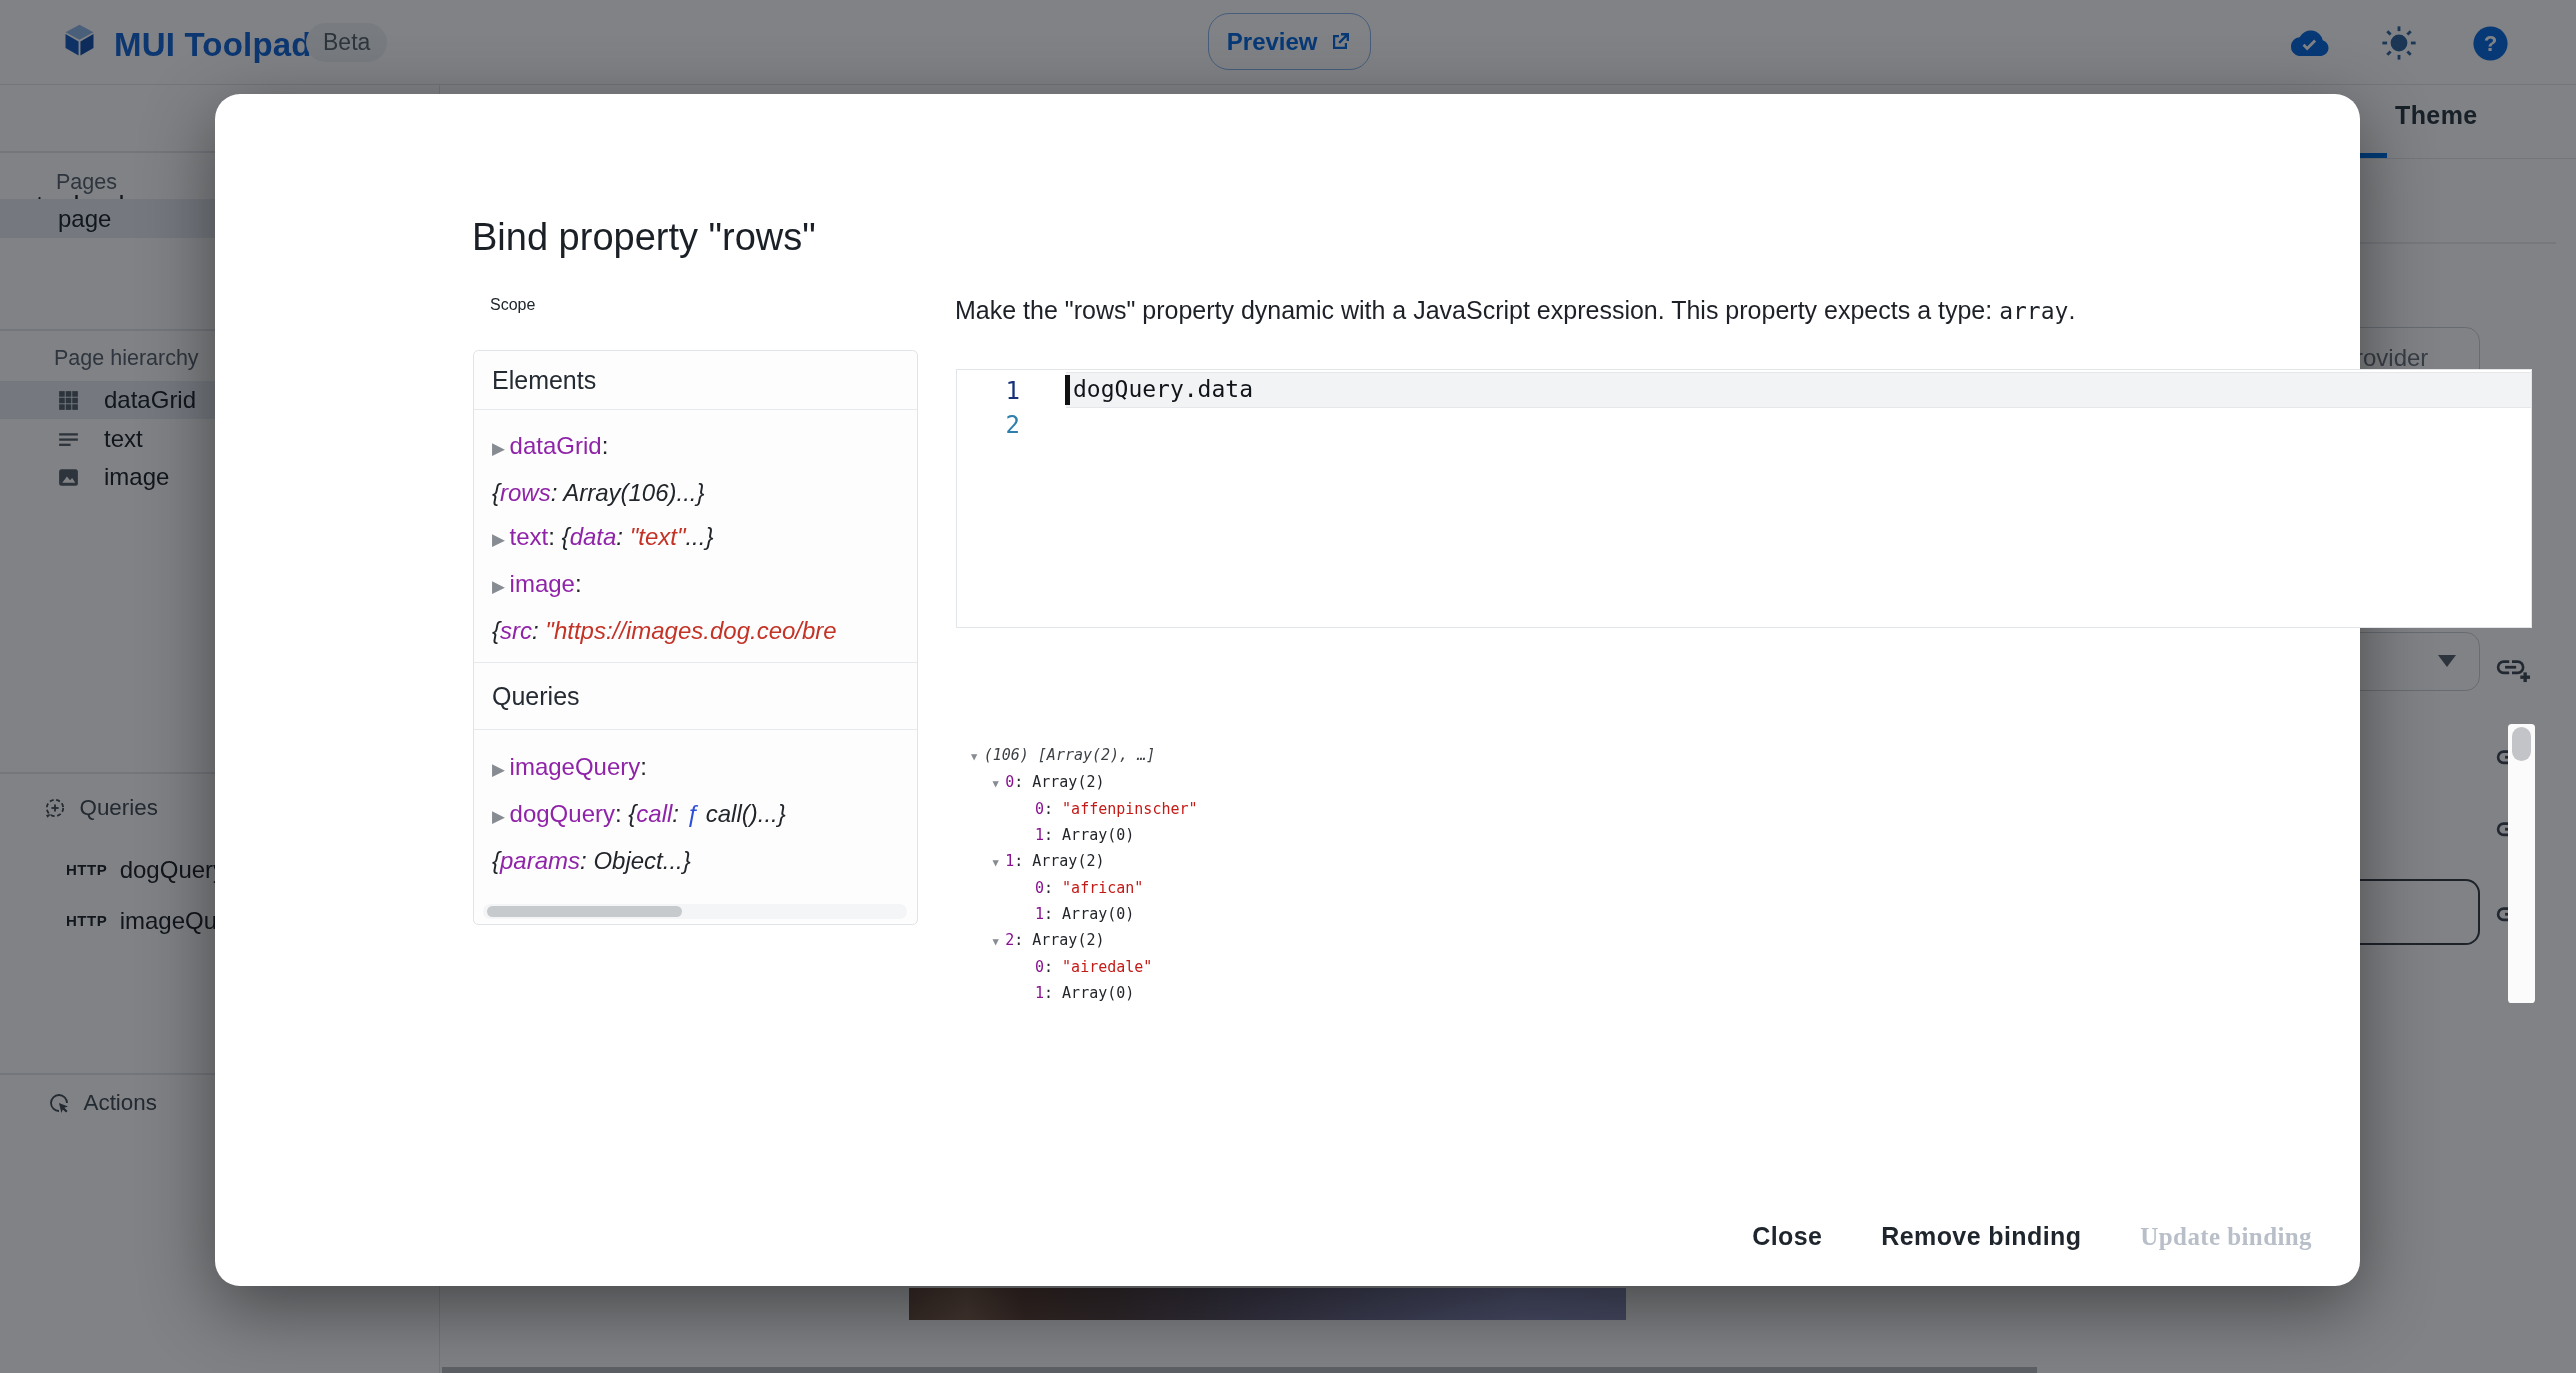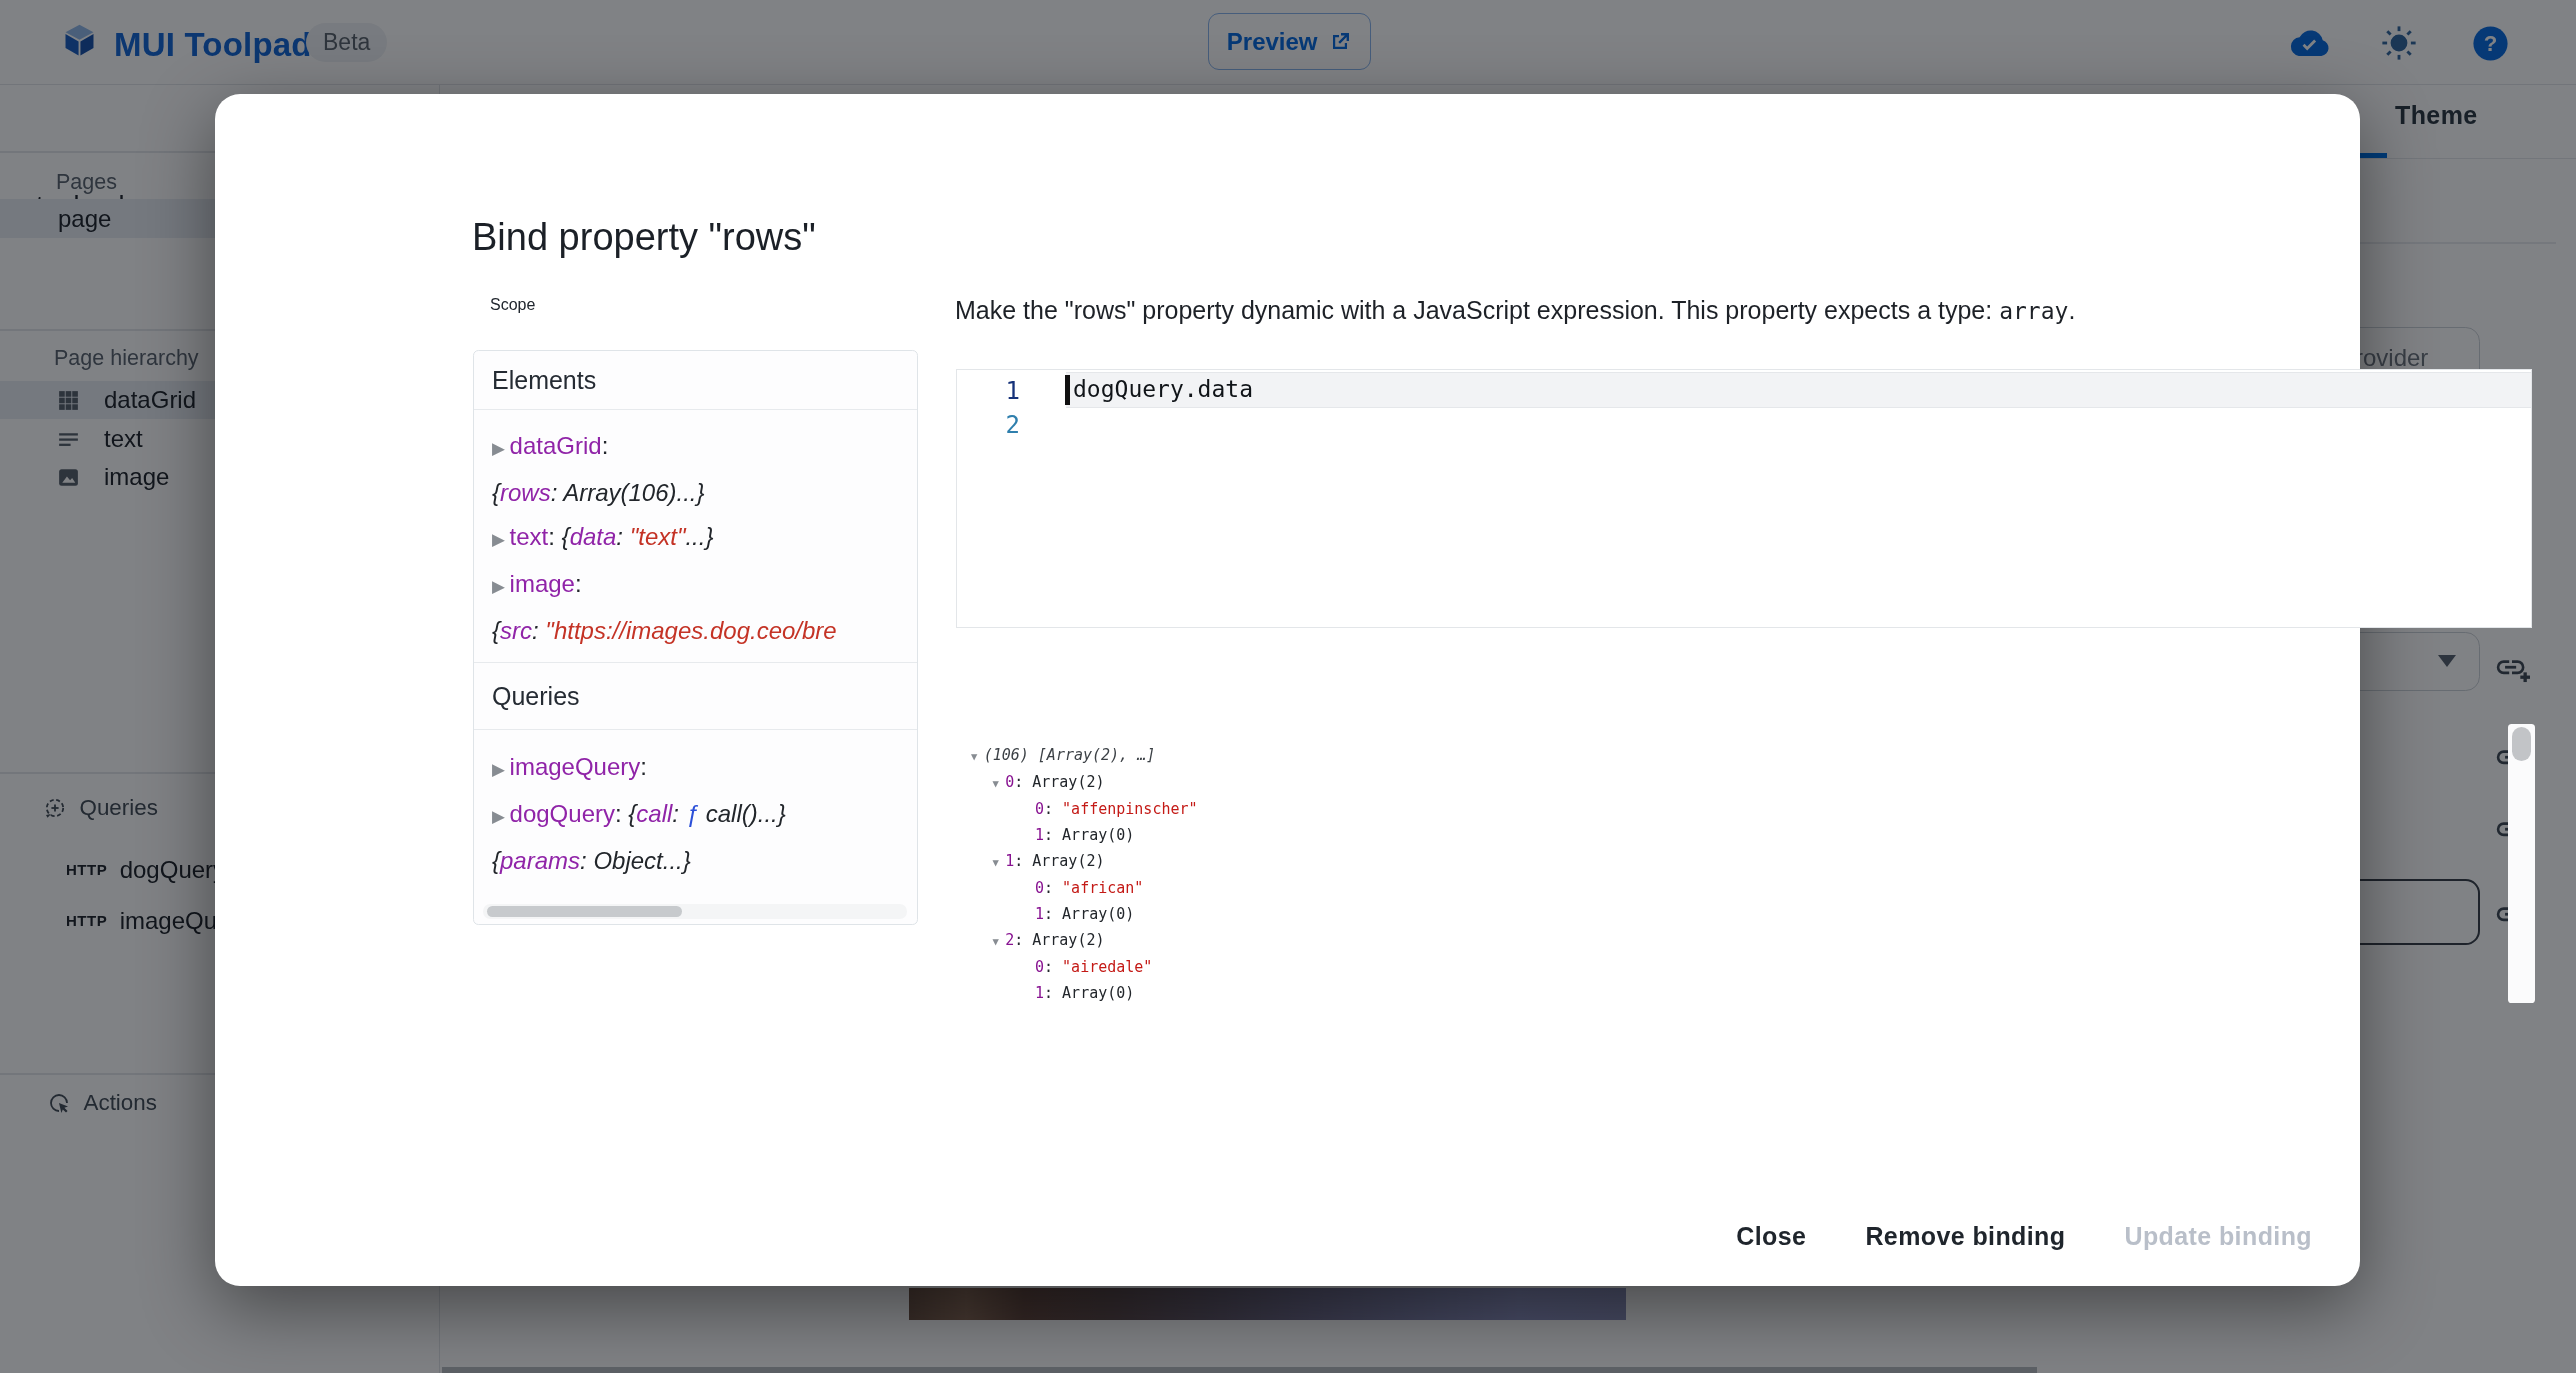--- a/index.html
+++ b/index.html
@@ -7,21 +7,21 @@
          font-family:"Liberation Sans",sans-serif;background:#fff;}
   
   .app{position:absolute;inset:0;background:#fff;}
   .appbar{position:absolute;left:0;top:0;width:2576px;height:85px;background:#fff;
           border-bottom:1.8px solid #e2e5e9;box-sizing:border-box;}
   .logo{position:absolute;left:59px;top:21.5px;width:41px;height:41px;}
   .app-title{position:absolute;left:114px;top:26px;font-size:33px;font-weight:700;color:#1668d6;letter-spacing:0.2px;}
   .beta-chip{position:absolute;left:306px;top:23px;height:39px;border-radius:19.7px;background:#eff1f4;
              color:#5d656e;font-size:23px;line-height:39px;padding:0 17px;}
   .preview-btn{position:absolute;left:1208px;top:13.4px;width:163px;height:57px;border:1.8px solid #8ab4ec;
-               border-radius:11px;box-sizing:border-box;display:flex;align-items:center;justify-content:center;
+               border-radius:21px;box-sizing:border-box;display:flex;align-items:center;justify-content:center;
                gap:10.7px;color:#0b6ce0;font-size:24px;font-weight:600;}
   .hdr-icon{position:absolute;top:21.5px;width:43px;height:43px;display:flex;align-items:center;justify-content:center;}
   .hdr-cloud{left:2288px;}
   .hdr-sun{left:2377px;}
   .hdr-help{left:2469px;}
   
   .sidebar{position:absolute;left:0;top:85px;width:440px;bottom:0;background:#fff;
            border-right:1.8px solid #e2e5e9;box-sizing:border-box;}
   .sb-workspace{position:absolute;left:36px;top:106px;font-size:27px;color:#22272e;}
   .sb-div{position:absolute;left:0;width:440px;height:1.8px;background:#e4e7ea;}
@@ -84,21 +84,21 @@
         font-family:"DejaVu Sans Mono",monospace;font-size:15px;}
   .tree-inner{padding:21.5px 0 0 16px;}
   .t-row{line-height:26px;white-space:nowrap;}
   .t-l1{padding-left:21.5px;}
   .t-l2{padding-left:64px;}
   .tree-scroll{position:absolute;right:0;top:3.6px;width:27px;height:279px;background:#fbfbfc;border-radius:3.6px;}
   .tree-thumb{position:absolute;left:3.6px;top:3.6px;width:19.7px;height:34px;border-radius:9.8px;background:#c2c4c7;}
   .m-buttons{position:absolute;right:32px;bottom:23px;display:flex;align-items:flex-end;gap:27px;}
   .m-btn{font-size:25px;font-weight:600;letter-spacing:0.4px;padding:12.5px 16px;border:none;background:none;
          color:#1f252c;font-family:"Liberation Sans",sans-serif;border-radius:7.2px;}
-  .m-btn.disabled{color:#b9bfc9;}
+  .m-btn.disabled{color:#b9bfc9;font-family:Liberation Serif, serif;}
   
   .sg-tri{color:#878c92;font-size:.7em;font-style:normal;}
   .sg-name{color:#9024a8;}
   .sg-key{color:#9024a8;font-style:italic;}
   .sg-keym{color:#881391;}
   .sg-p{color:#22262b;}
   .sg-pi{color:#22262b;font-style:italic;}
   .sg-str{color:#c43326;font-style:italic;}
   .sg-strm{color:#c41a16;}
   .sg-fn{color:#2b4fd8;font-style:italic;}

